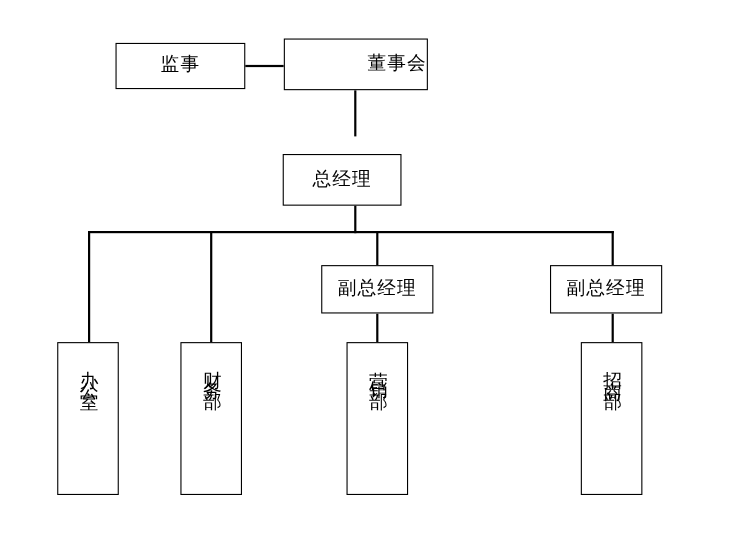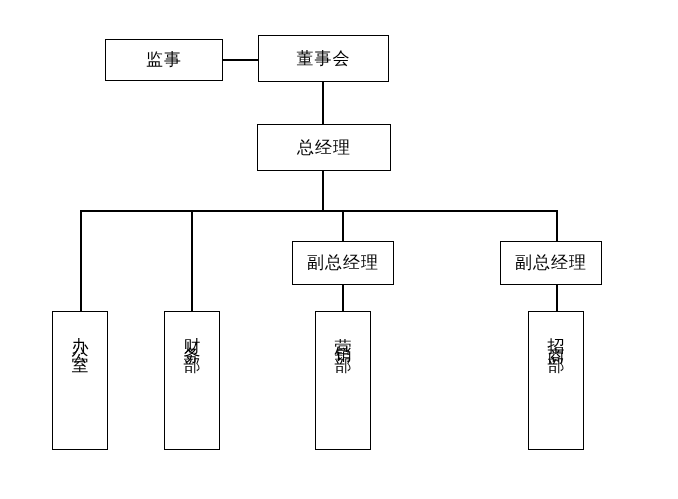--- a/index.html
+++ b/index.html
@@ -60,27 +60,27 @@
 </style>
 </head>
 <body>
 
 <div id="chart-canvas">
 
   <div class="node" style="left:105px; top:39px; width:118px; height:42px;">
     <span class="node-label">监事</span>
   </div>
 
-  <div class="node" style="left:258px; top:35px; width:131px; height:47px;">
+  <div class="node" style="left:258px; top:35px; width:131px; height:47px;justify-content:flex-end;">
     <span class="node-label">董事会</span>
   </div>
 
   <div class="conn h" style="left:205px; top:59px; width:53px;"></div>
 
-  <div class="node" style="left:257px; top:124px; width:134px; height:47px;">
+  <div class="node" style="left:257px; top:140px; width:108px; height:47px;">
     <span class="node-label">总经理</span>
   </div>
 
   <div class="conn v" style="left:322px; top:82px; height:42px;"></div>
 
   <div class="conn v" style="left:322px; top:171px; height:41px;"></div>
 
   <div class="conn h" style="left:81px; top:210px; width:477px;"></div>
 
   <div class="conn v" style="left:80px; top:210px; height:101px;"></div>

